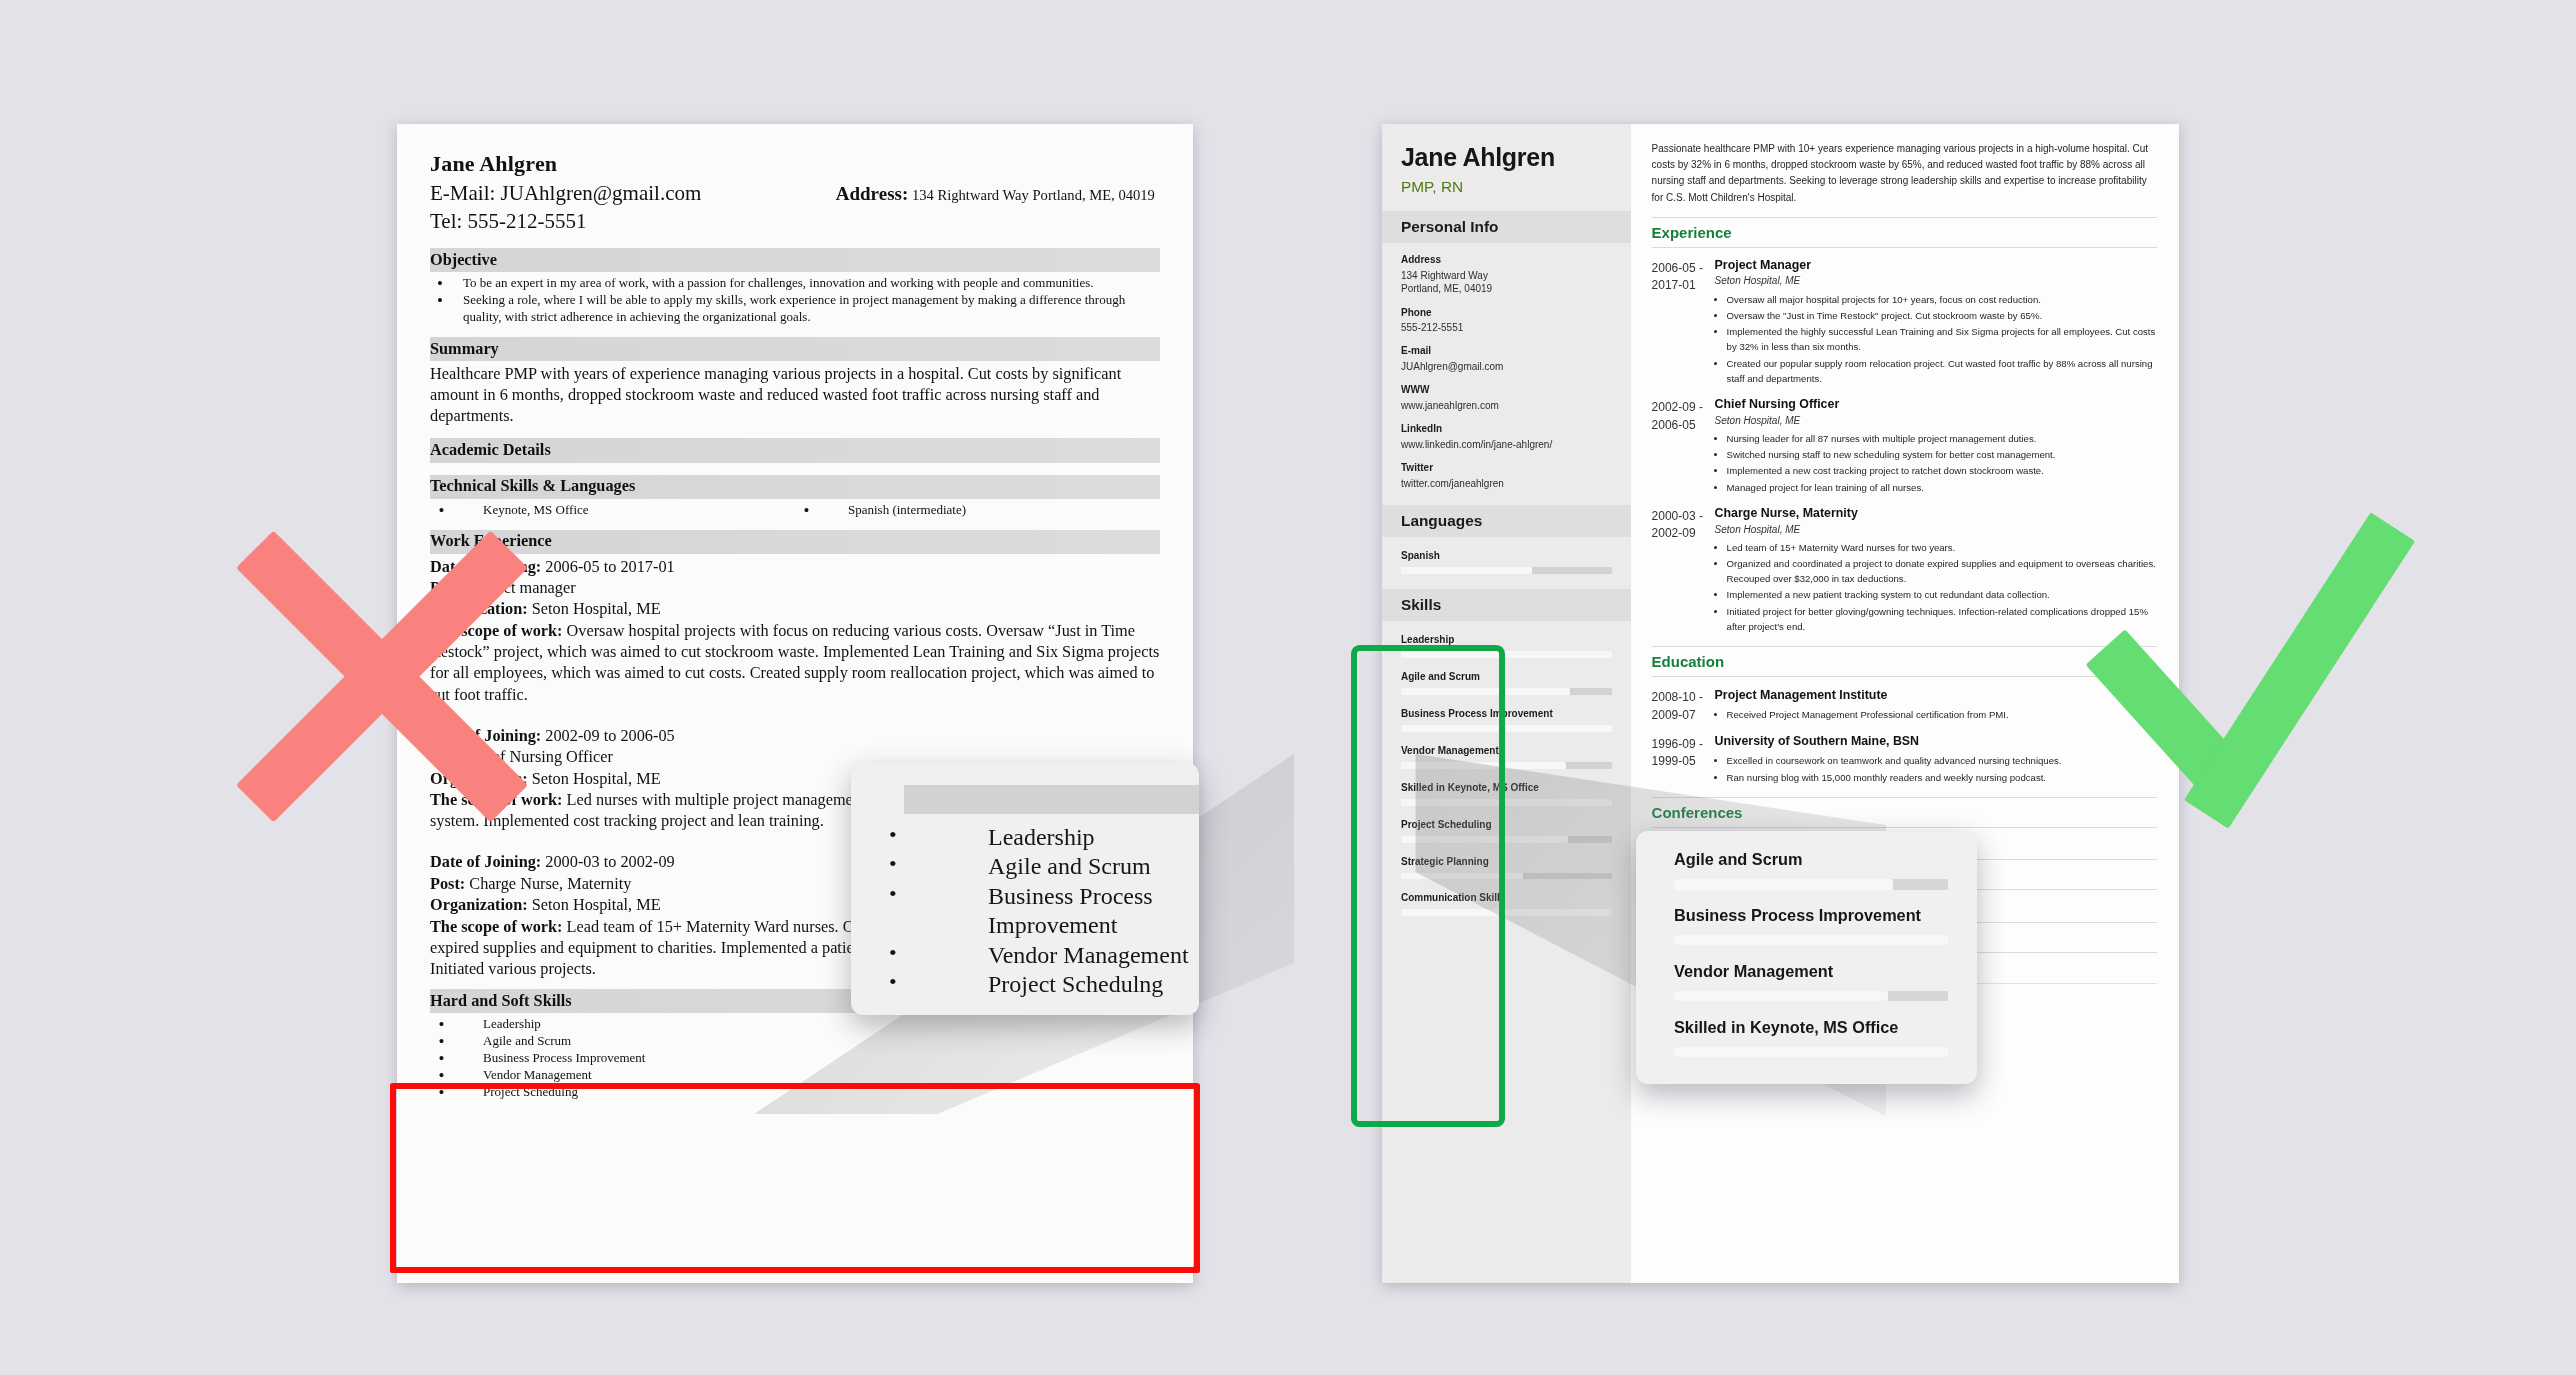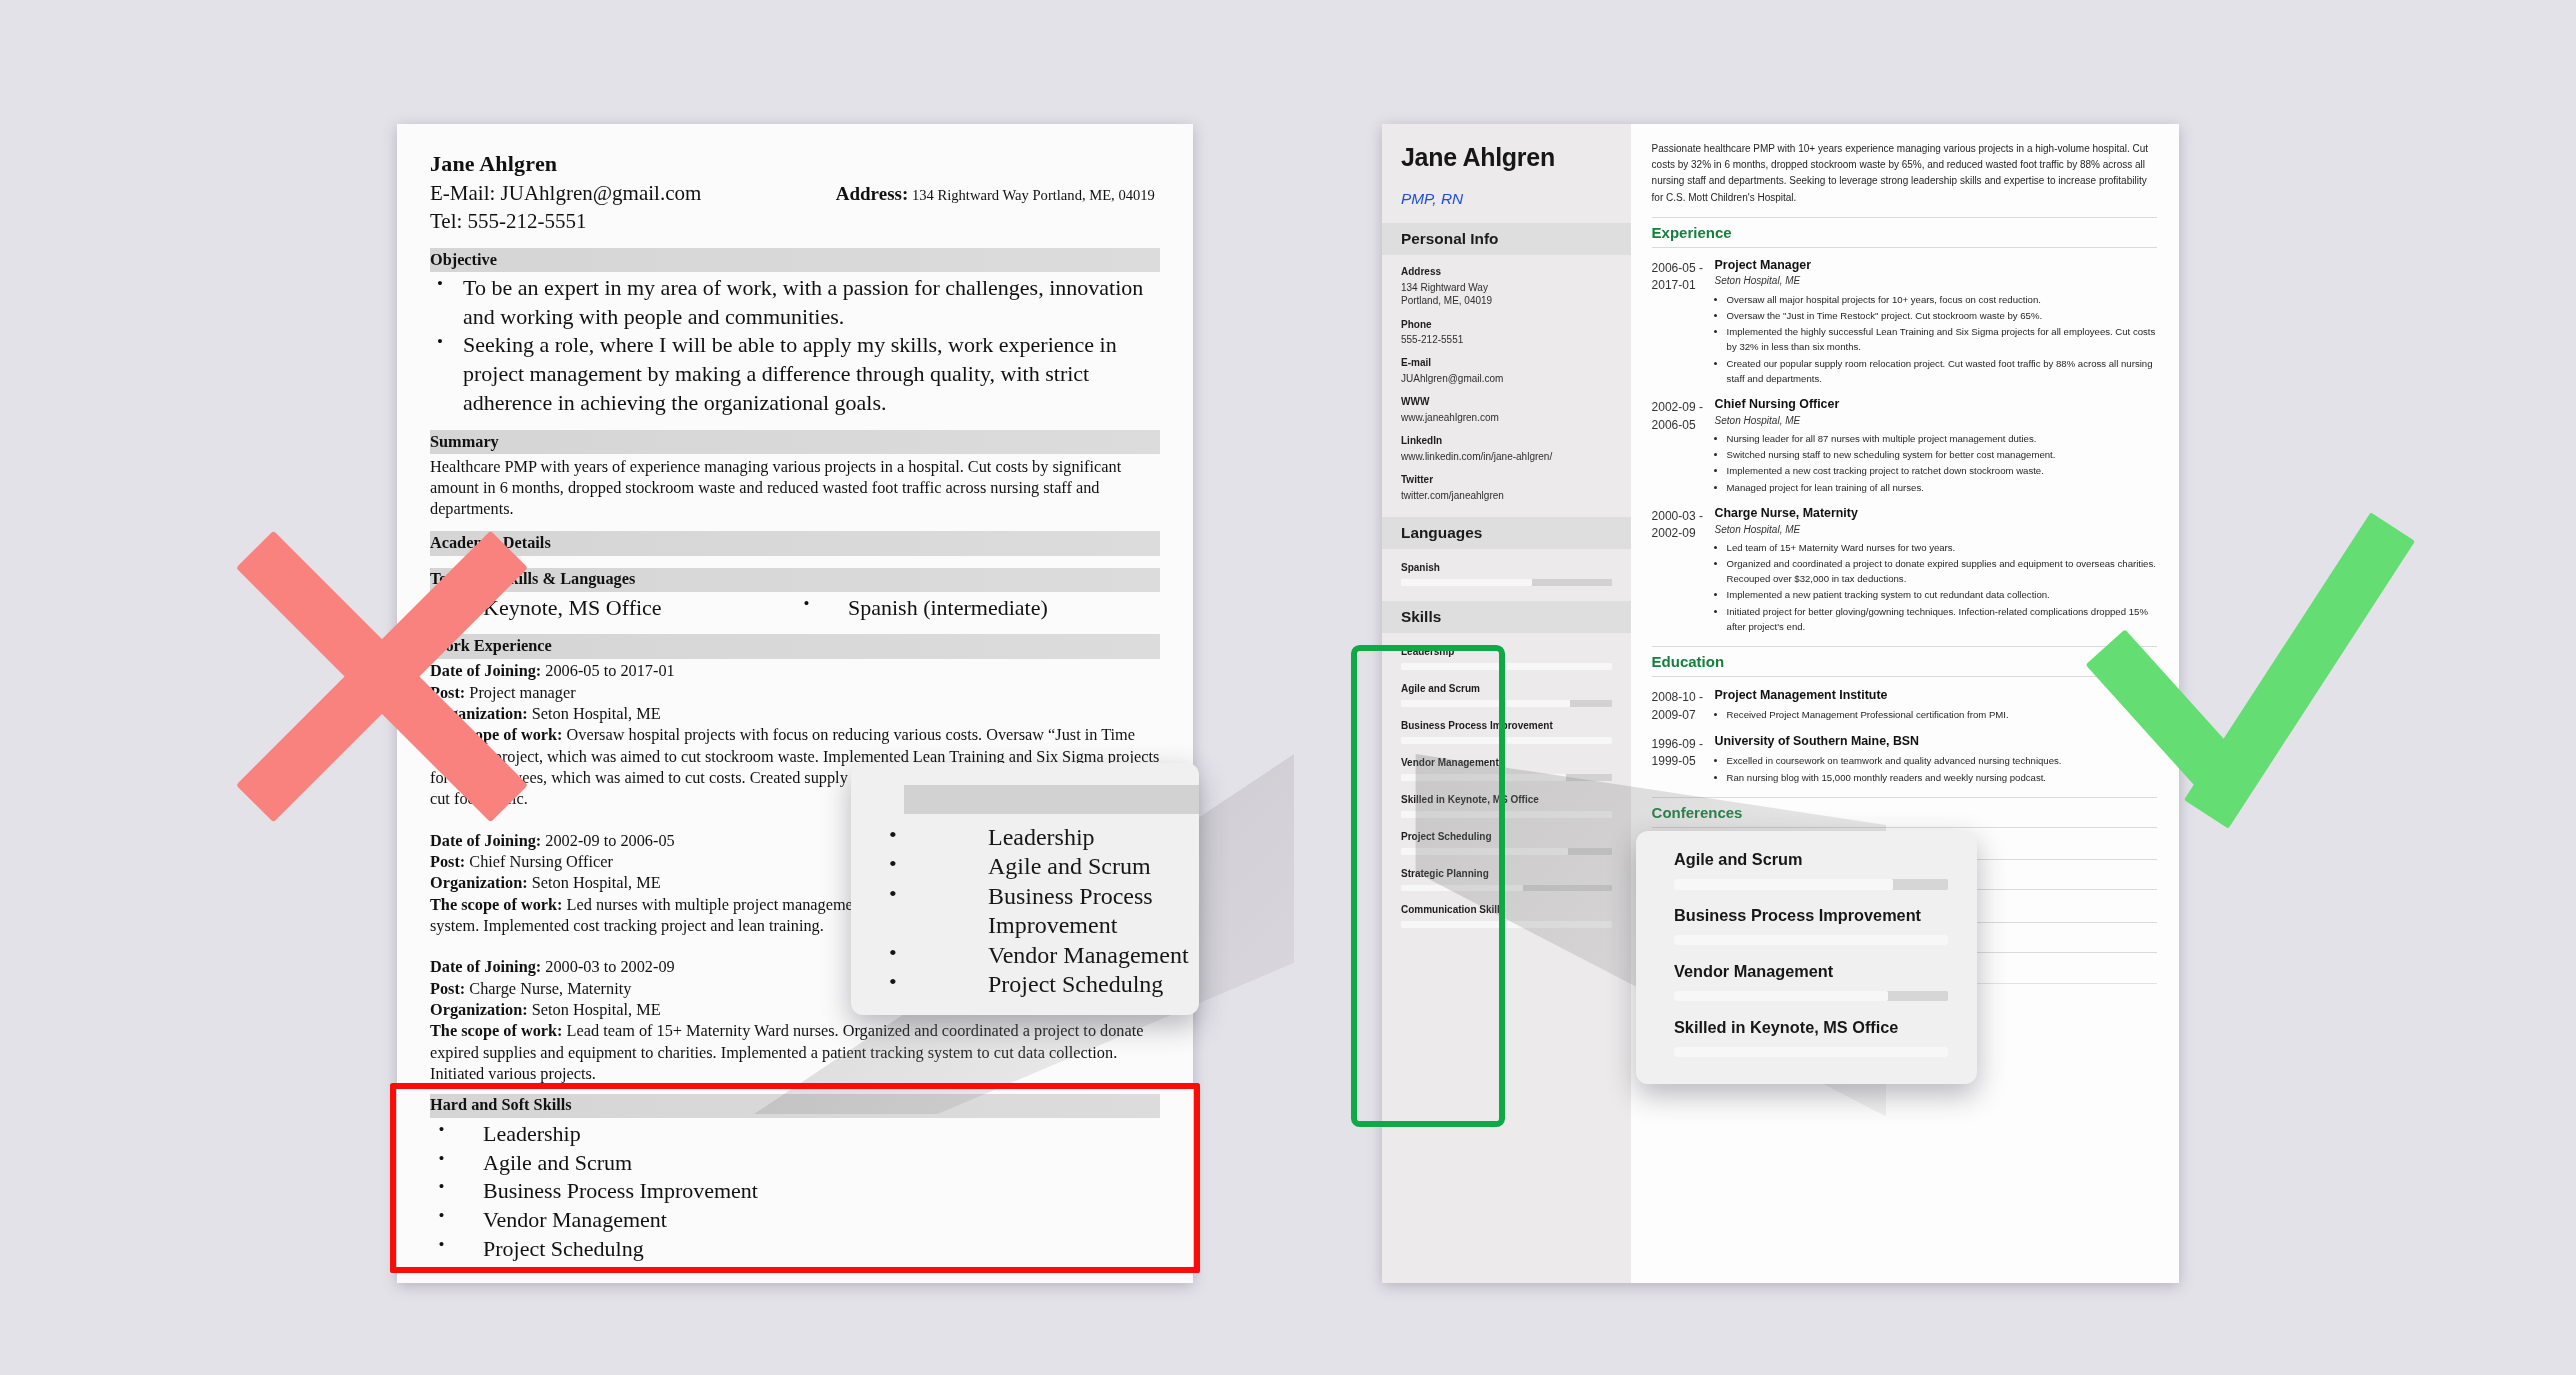--- a/index.html
+++ b/index.html
@@ -35,21 +35,21 @@
   .lbar {
     background: linear-gradient(to right,#d5d5d5,#dcdcdc);
     text-align: left;
     font-weight: bold; font-size: 16.3px;
     padding: 1.7px 0 2.6px;
     margin: 12px 0 1.7px 0;
   }
   .lbar.tight { margin-top: 9.4px; }
   .lpara { font-size: 16.3px; line-height: 1.3; }
   .lul { list-style: none; }
-  .lli { font-size: 22px; line-height: 1.31; position: relative; padding-left: 33px; }
+  .lli { font-size: 13px; line-height: 1.31; position: relative; padding-left: 33px; }
   .lli::before {
     content: "•"; position: absolute; left: 6.9px; top: -0.9px; font-size: 17px;
   }
   .lli.indent { padding-left: 53px; }
   .lli.indent::before { left: 8.6px; }
   .two-col { display: flex; }
   .two-col > .lli { flex: 0 0 50%; }
   .we-block { font-size: 16.3px; line-height: 1.31; margin-top: 0.9px; }
   .we-block b { font-weight: bold; }
   .we-gap { height: 19px; }
@@ -75,21 +75,21 @@
     color: #222;
   }
   .rb-side {
     width: 249px; flex: 0 0 249px;
     background: #eceaea;
     padding: 0;
   }
   .rb-main { flex: 1; background: #fdfdfd; padding: 17px 22px 0 20.6px; }
 
   .rb-name { font-size: 25px; font-weight: bold; color: #171717; letter-spacing: -0.3px; }
-  .rb-sub { font-size: 15.4px; color: #1d4ed8; margin-top: 18px; font-style: italic; }
+  .rb-sub { font-size: 15.4px; color: #4d7c0f; margin-top: 6px; }
   .side-pad { padding: 19px 19px 0 19px; }
   .side-hdr {
     background: #dedede;
     font-size: 15.4px; font-weight: bold; color: #1b1b1b;
     padding: 6.9px 19px 6.9px 19px;
     margin-top: 15.4px;
   }
   .side-field { margin-top: 11px; padding: 0 19px; }
   .side-field .k { font-size: 10px; font-weight: bold; color: #1d1d1d; }
   .side-field .v { font-size: 10px; color: #2e2e2e; margin-top: 3.4px; line-height: 1.35; }

